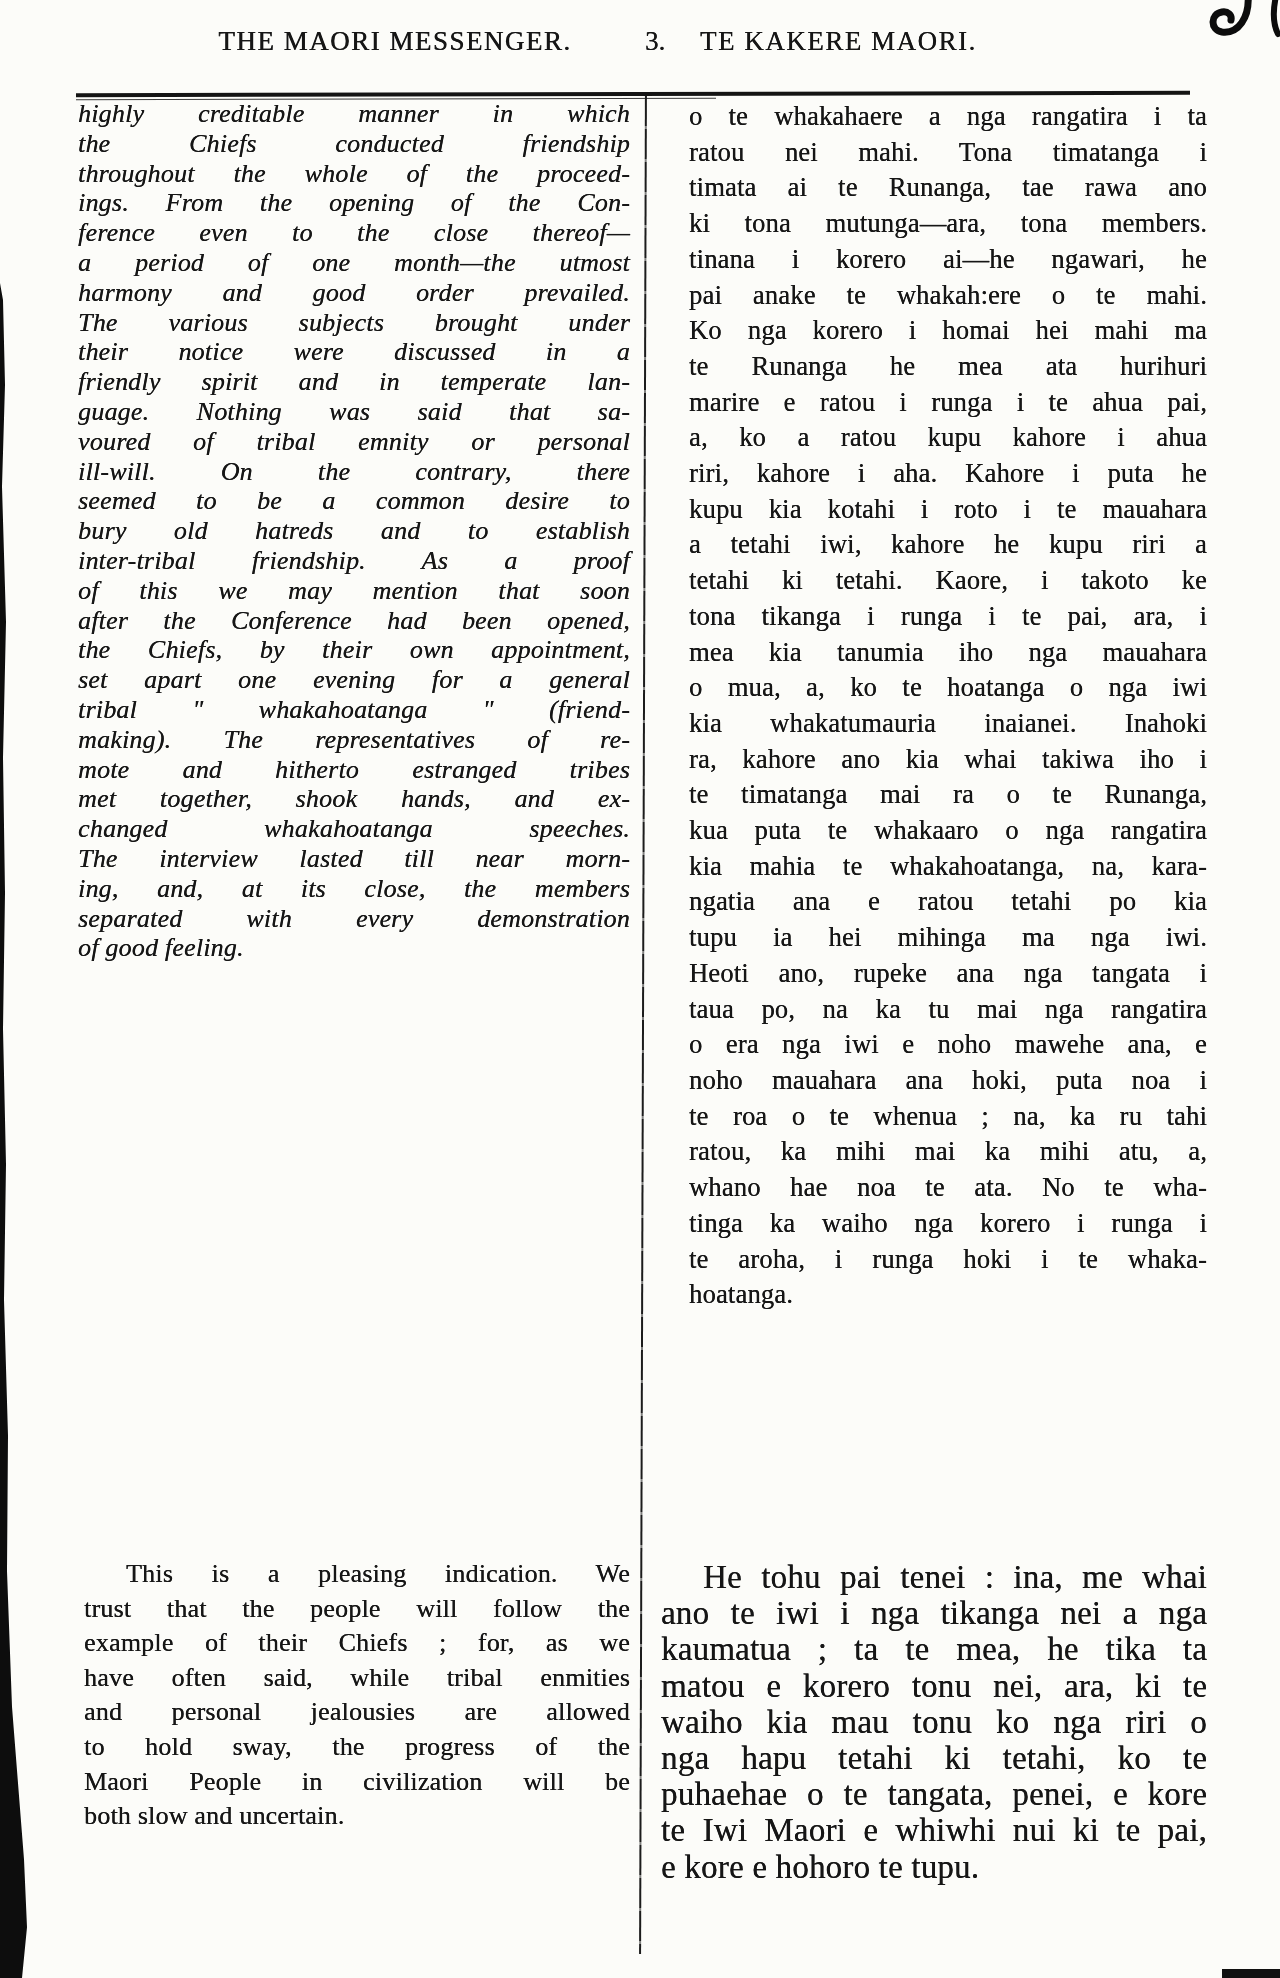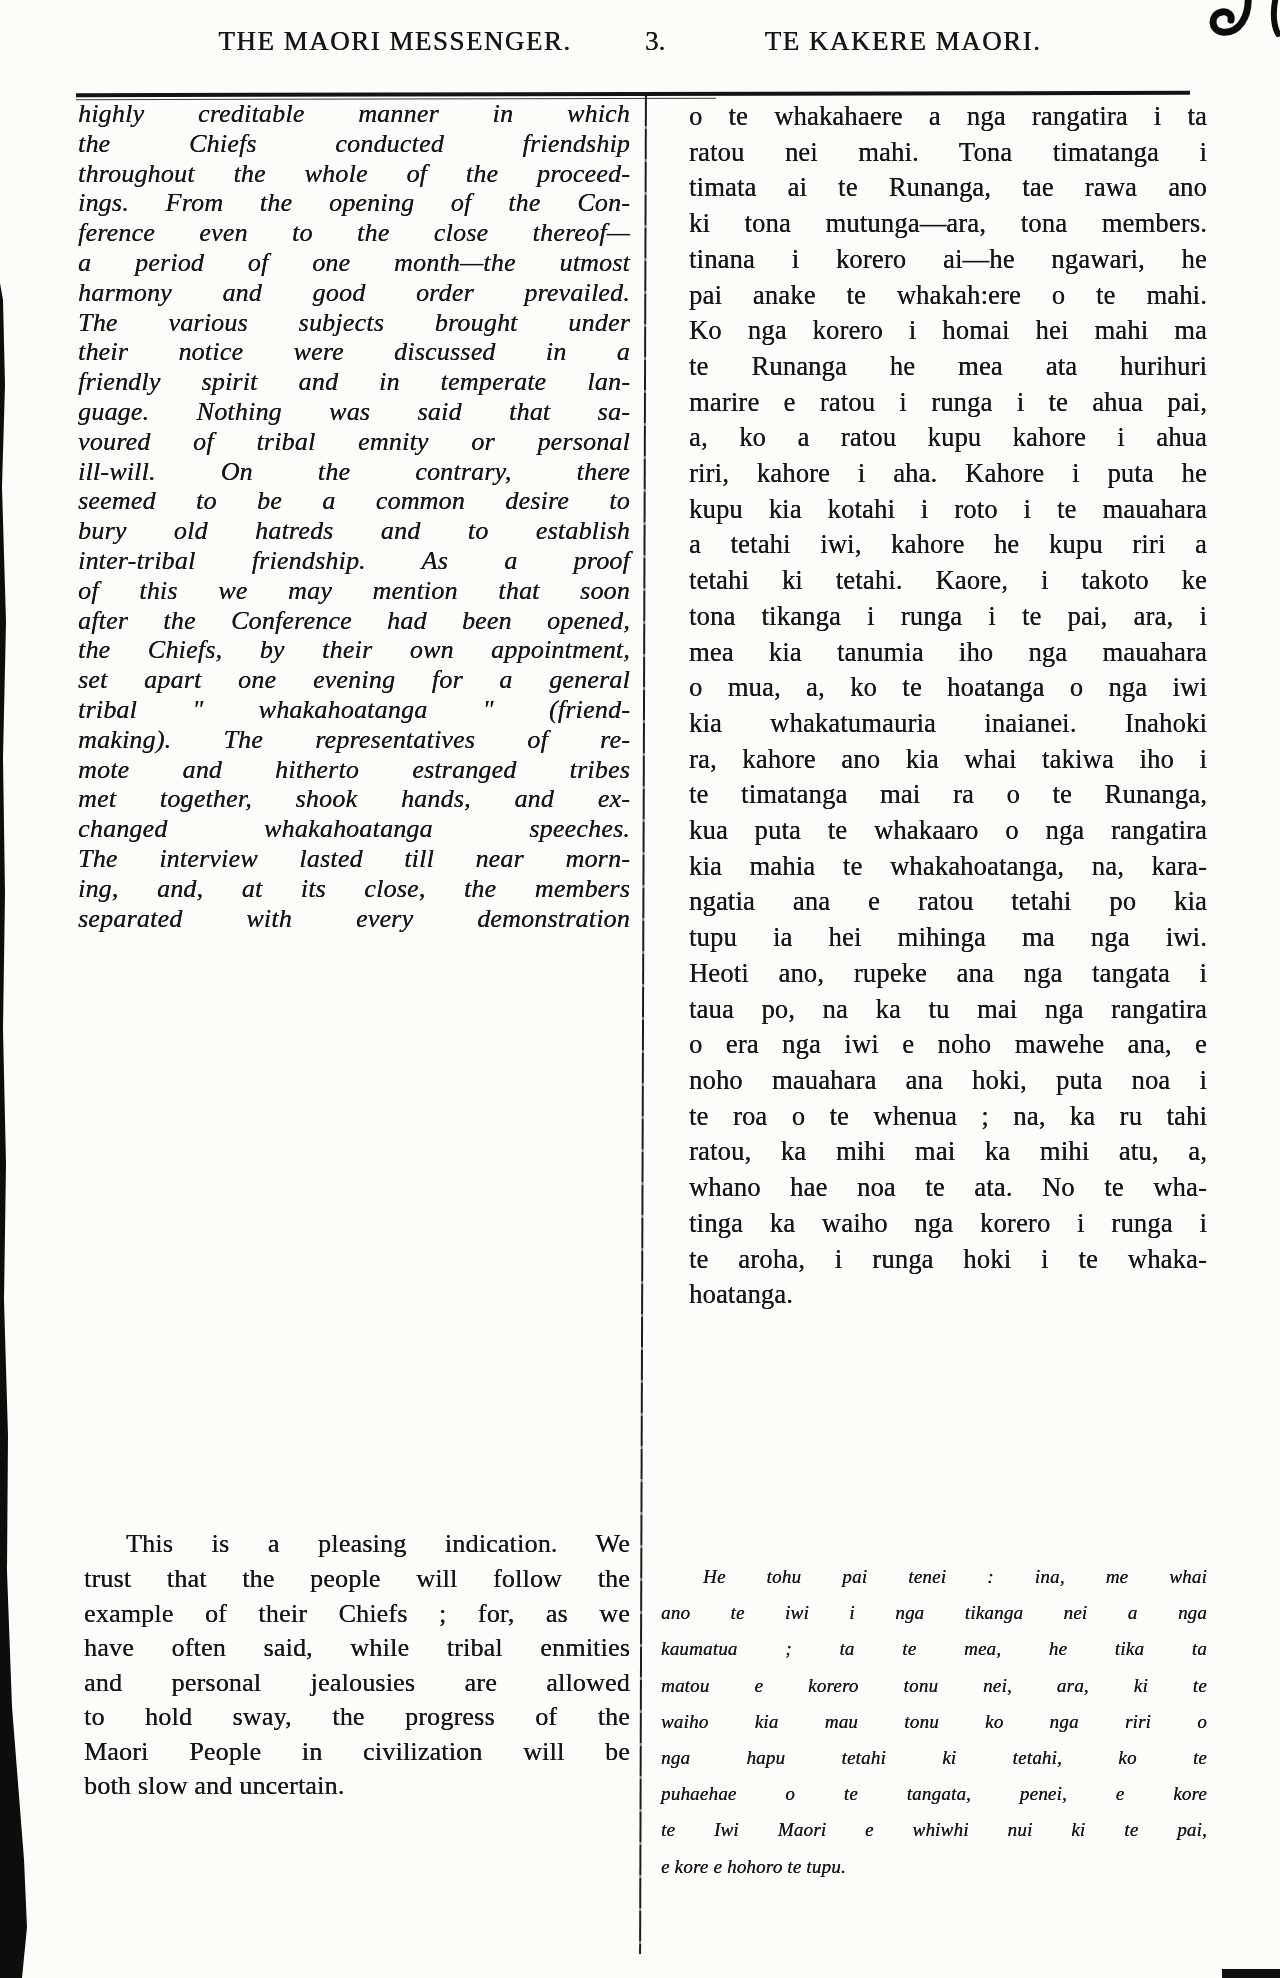--- a/index.html
+++ b/index.html
@@ -11,21 +11,21 @@
   }
   .page{position:absolute;inset:0;}
   
   .hdr{
     position:absolute;top:26px;height:40px;font-weight:normal;
     font-size:27px;letter-spacing:1.5px;white-space:nowrap;
     text-shadow:0.3px 0.3px 0 currentColor;
   }
   .hdr-left{left:150px;width:490px;text-align:center;}
   .hdr-num{left:600px;width:110px;text-align:center;letter-spacing:0;}
-  .hdr-right{left:668px;width:470px;text-align:center;}
+  .hdr-right{left:700px;width:470px;text-align:left;}
   .hrule{
     position:absolute;left:76px;top:92px;width:1114px;height:4px;
     background:#141414;transform:rotate(-0.12deg);
   }
   .hrule:after{
     content:"";position:absolute;left:0;top:6px;width:640px;height:1px;background:#3a3a3a;
   }
   
   .vrule{
     position:absolute;left:642px;top:96px;width:2px;height:1858px;
@@ -41,21 +41,21 @@
     white-space:nowrap;
     text-shadow:0.25px 0.25px 0 currentColor;
     letter-spacing:0.2px;
   }
   .line.last{text-align-last:left;}
   .line.indent{padding-left:42px;}
   .col-left .para:nth-child(1) .line{font-size:26px;line-height:29.8px;font-style:italic;}
   .col-left .para:nth-child(2) .line{font-size:26px;line-height:34.6px;}
   .col-left .para:nth-child(2){margin-top:594px;margin-left:6px;}
   .col-right .para:nth-child(1) .line{font-size:26.5px;line-height:35.7px;margin-left:28px;}
-  .col-right .para:nth-child(2) .line{font-size:19px;line-height:36.2px;font-style:italic;}
+  .col-right .para:nth-child(2) .line{font-size:33px;line-height:36.2px;}
   .col-right .para:nth-child(2){margin-top:246px;}
   
   .edge-left{
     position:absolute;left:0;top:283px;width:28px;height:1695px;
     background:#0d0d0d;
     clip-path:polygon(0 0,3px 1%,5px 6%,2px 12%,6px 20%,3px 28%,5px 36%,3px 44%,6px 52%,4px 60%,8px 68%,7px 76%,12px 84%,24px 93%,27px 97%,22px 100%,0 100%);
   }
   .corner-mark-br{
     position:absolute;left:1222px;top:1969px;width:58px;height:9px;background:#101010;
   }
@@ -96,20 +96,21 @@
         <div class="line">the Chiefs, by their own appointment,</div>
         <div class="line">set apart one evening for a general</div>
         <div class="line">tribal " whakahoatanga " (friend-</div>
         <div class="line">making). The representatives of re-</div>
         <div class="line">mote and hitherto estranged tribes</div>
         <div class="line">met together, shook hands, and ex-</div>
         <div class="line">changed whakahoatanga speeches.</div>
         <div class="line">The interview lasted till near morn-</div>
         <div class="line">ing, and, at its close, the members</div>
         <div class="line">separated with every demonstration</div>
+        <div class="line last">of good feeling.</div>
       </div>
       <div class="para">
         <div class="line indent">This is a pleasing indication. We</div>
         <div class="line">trust that the people will follow the</div>
         <div class="line">example of their Chiefs ; for, as we</div>
         <div class="line">have often said, while tribal enmities</div>
         <div class="line">and personal jealousies are allowed</div>
         <div class="line">to hold sway, the progress of the</div>
         <div class="line">Maori People in civilization will be</div>
         <div class="line last">both slow and uncertain.</div>

